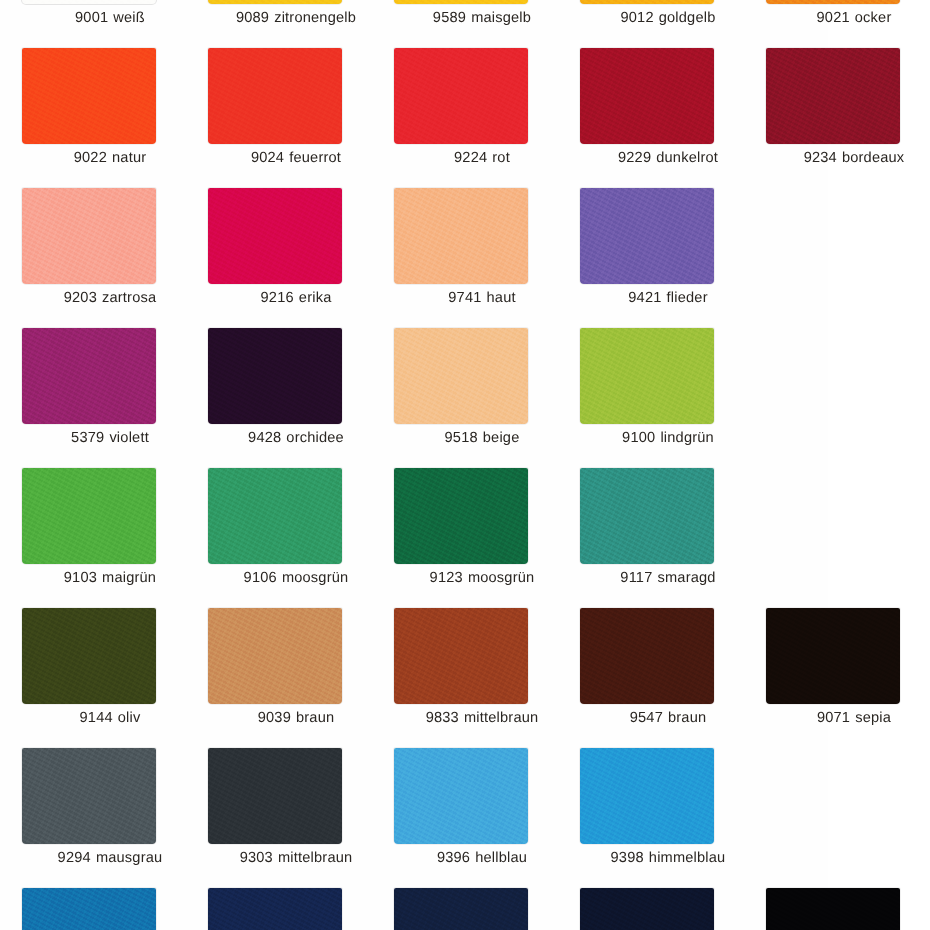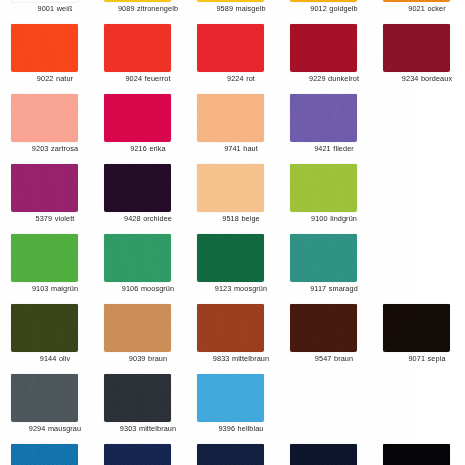--- a/index.html
+++ b/index.html
@@ -208,20 +208,24 @@
           <div class="label"><span class="code">9294</span><span>mausgrau</span></div>
         </div>
         <div class="cell">
           <div class="swatch" style="background: rgb(43, 49, 54);"></div>
           <div class="label"><span class="code">9303</span><span>mittelbraun</span></div>
         </div>
         <div class="cell">
           <div class="swatch" style="background: rgb(65, 168, 220);"></div>
           <div class="label"><span class="code">9396</span><span>hellblau</span></div>
         </div>
+        <div class="cell">
+          <div class="swatch" style="background: rgb(34, 154, 214);"></div>
+          <div class="label"><span class="code">9398</span><span>himmelblau</span></div>
+        </div>
       </div>
       <div class="row">
         <div class="cell">
           <div class="swatch" style="background: rgb(18, 114, 173);"></div>
         </div>
         <div class="cell">
           <div class="swatch" style="background: rgb(20, 37, 79);"></div>
         </div>
         <div class="cell">
           <div class="swatch" style="background: rgb(18, 32, 63);"></div>

